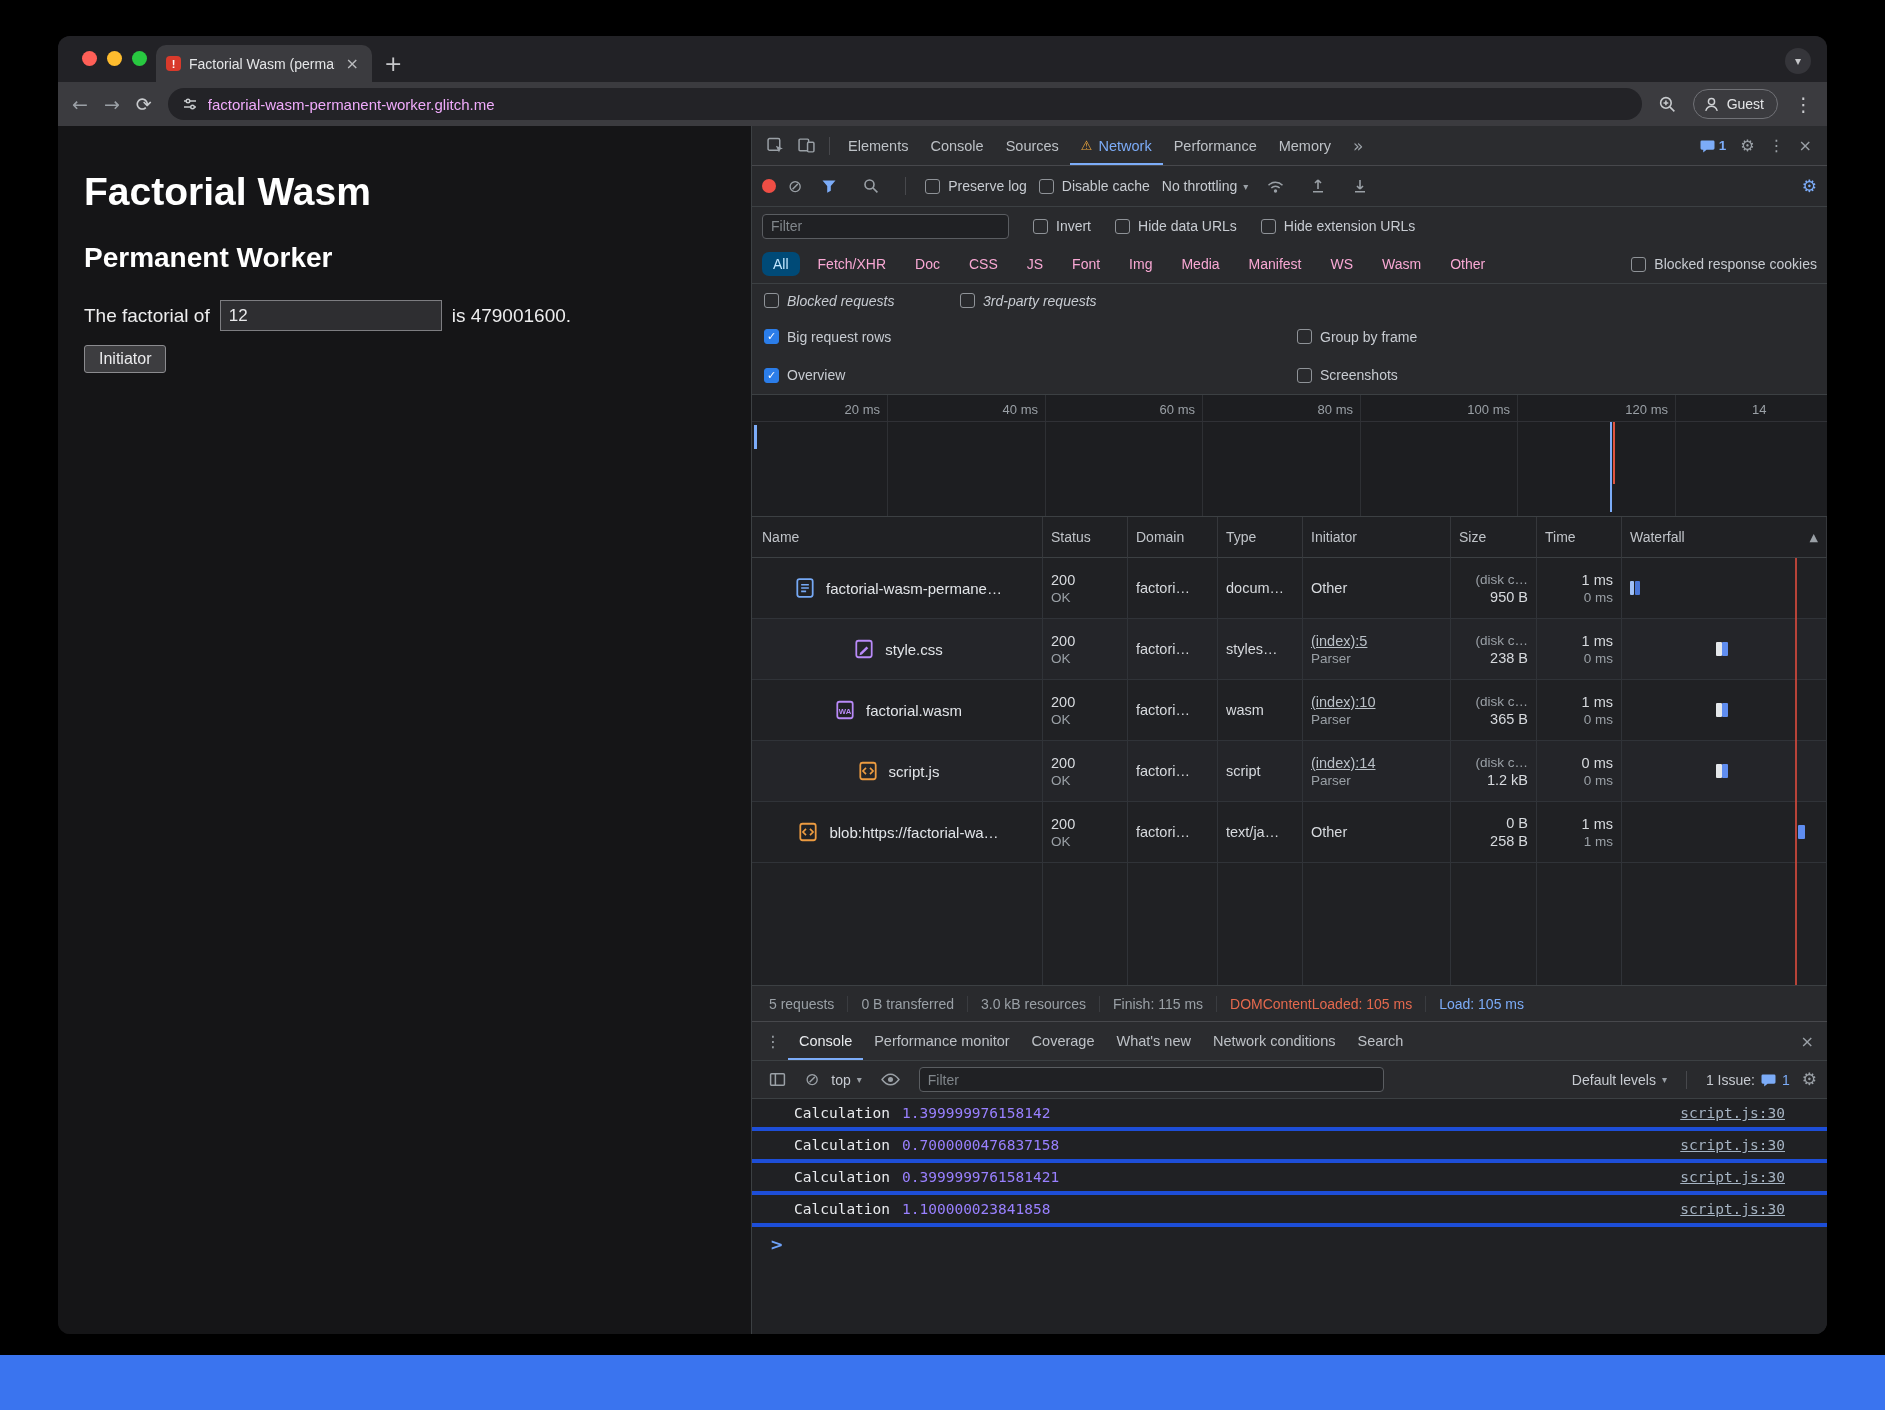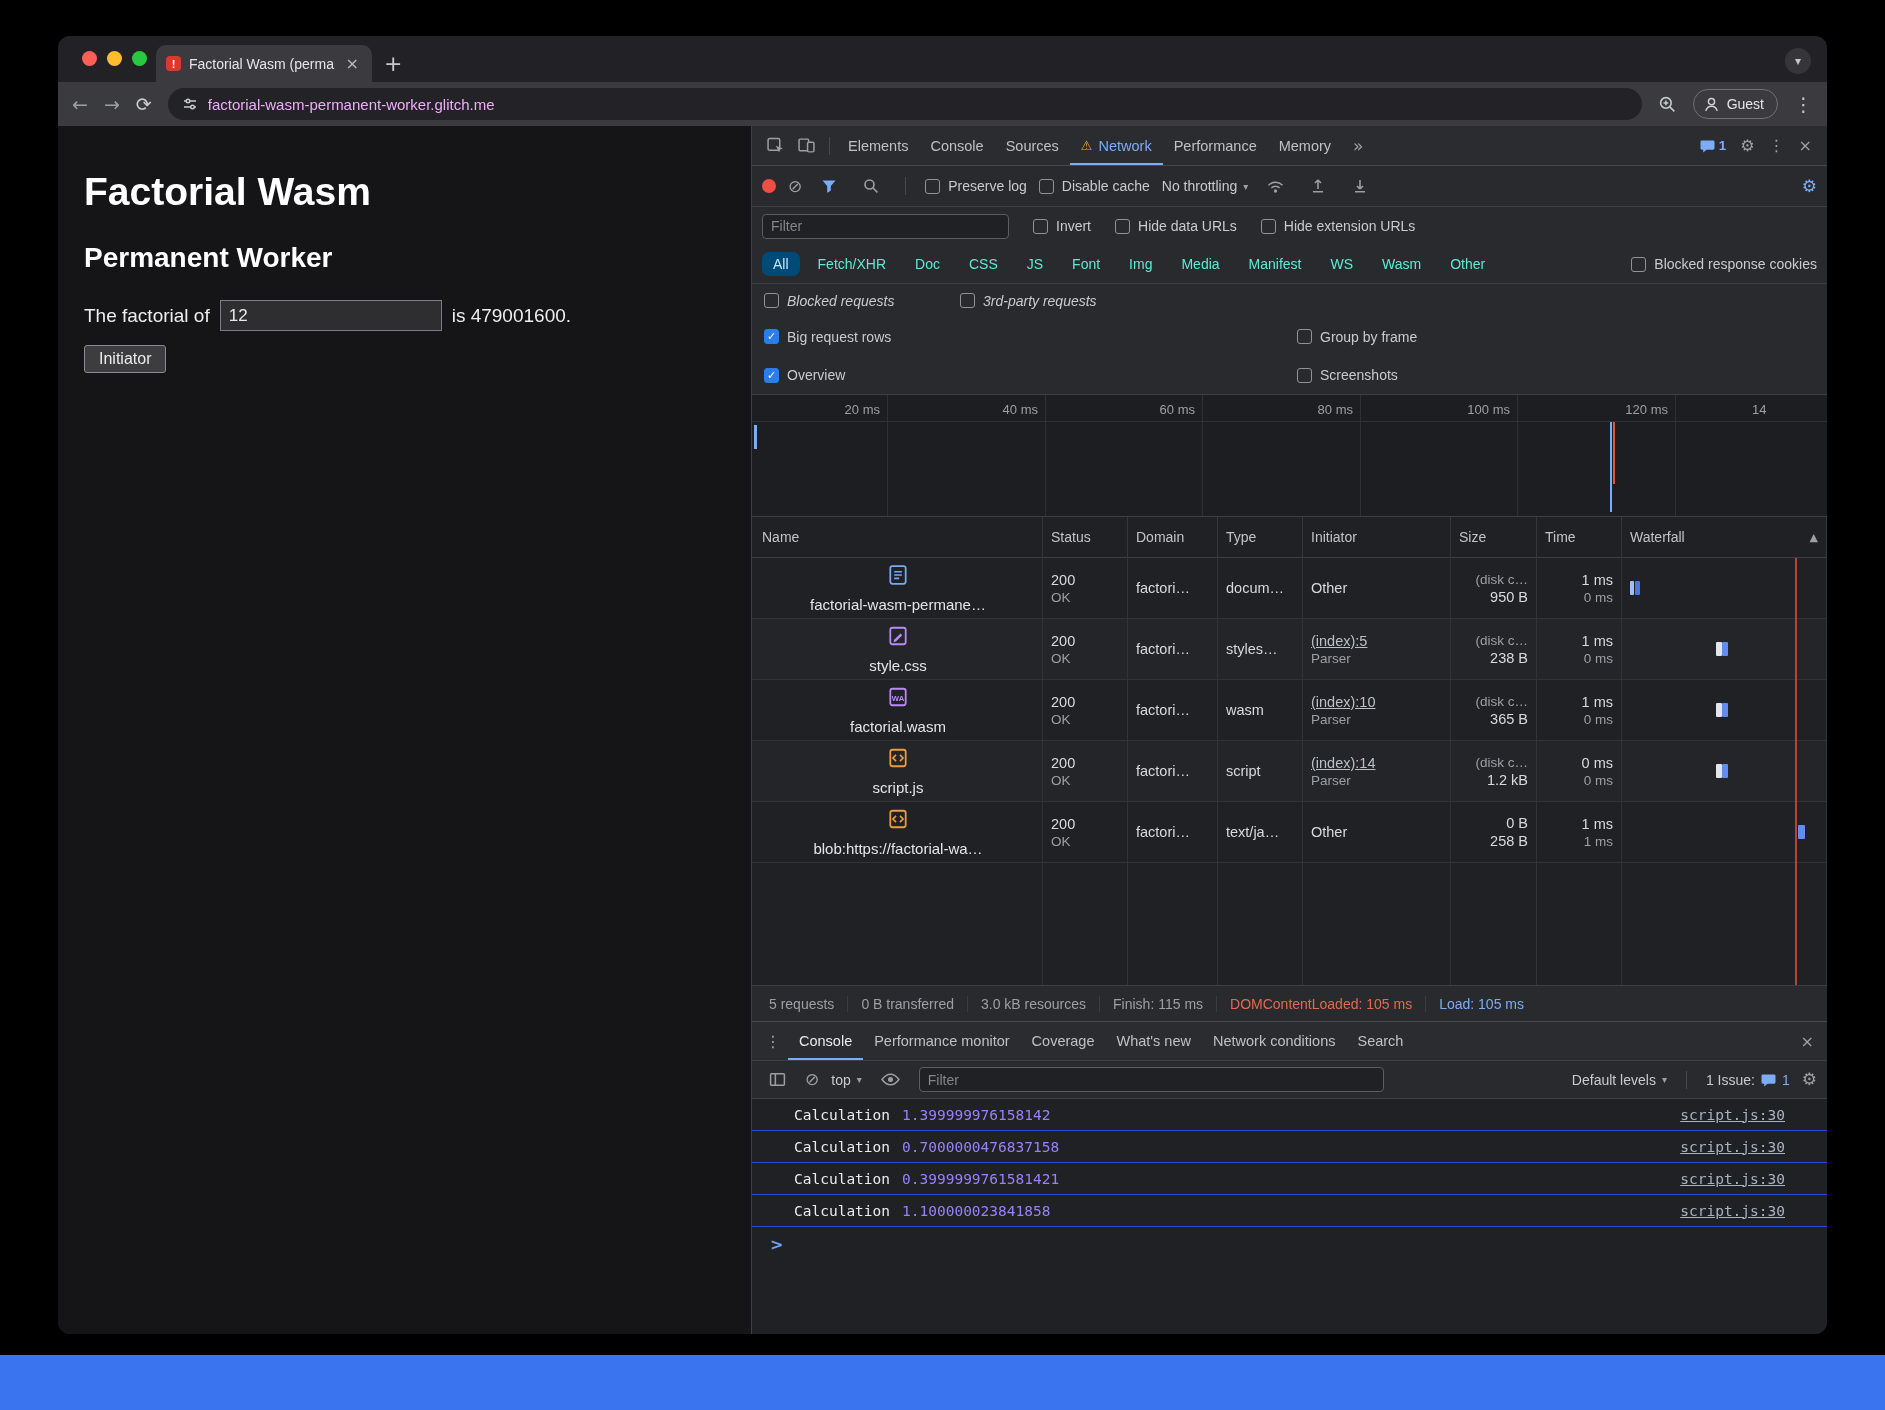--- a/index.html
+++ b/index.html
@@ -92,21 +92,21 @@
   .caret { font-size:10px; color:#9aa0a6; }
 
   .net-filter-row { flex:none; height:38px; background:#292a2d; display:flex; align-items:center;
     padding:0 10px; gap:24px; }
   .dt-input { width:247px; height:25px; background:#202124; border:1px solid #5a5d61; border-radius:4px;
     color:#e8eaed; font-size:14px; padding:0 8px; font-family:"Liberation Sans",sans-serif; }
   .dt-input::placeholder { color:#80868b; }
 
   .chips-row { flex:none; height:39px; background:#292a2d; border-bottom:1px solid #3c4043;
     display:flex; align-items:center; padding:0 10px; gap:7px; }
-  .chip { padding:4px 11px; border-radius:7px; color:#5eead4; font-size:14px; white-space:nowrap; }
+  .chip { padding:4px 11px; border-radius:7px; color:#f9a8d4; font-size:14px; white-space:nowrap; }
   .chip.selected { background:#004a77; color:#c2e7ff; }
 
   .cbrow { flex:none; background:#292a2d; display:flex; align-items:center; padding:0 12px; }
   .cbrow.a { height:33px;font-style:italic; }
   .cbrow.b, .cbrow.c { height:39px; }
   .cbrow.a .cb:first-child { width:196px; }
   .cbrow.b .cb:first-child, .cbrow.c .cb:first-child { width:533px; }
   .cbrow.c { border-bottom:1px solid #3c4043; }
 
   
@@ -122,21 +122,21 @@
 
   
   .net-table { position:relative; flex:none; }
   .row8 { display:grid; grid-template-columns:291px 85px 90px 85px 148px 86px 85px 1fr; }
   .th { height:41px; display:flex; align-items:center; padding:0 8px; font-size:14px; color:#c0c4c9;
     border-right:1px solid #35373b; border-bottom:1px solid #3c4043; background:#202124; gap:4px; }
   .td { display:flex; flex-direction:column; justify-content:center; gap:2px; padding:0 8px;
     border-right:1px solid #303338; overflow:hidden; }
   .trow { height:61px; border-bottom:1px solid #303338; }
   .trow:nth-child(odd) { background:#242529; }
-  .c-name { flex-direction:column; align-items:center; gap:10px; padding-left:10px; }
+  .c-name { flex-direction:row; align-items:center; gap:10px; padding-left:10px; }
   .ricon { flex:none; display:flex; }
   .rname { font-size:15px; color:#e2e5e9; white-space:nowrap; overflow:hidden; }
   .l1 { font-size:14.5px; color:#d7dade; white-space:nowrap; }
   .l2 { font-size:13.5px; color:#9aa0a6; white-space:nowrap; }
   .l1:empty, .l2:empty { display:none; }
   .c-size, .c-time { align-items:flex-end; }
   .link { text-decoration:underline; color:#b9c0c7; }
   .c-wf { position:relative; }
   .bar { position:absolute; top:50%; margin-top:-7px; height:14px; border-radius:1px; }
   .bar.lb { background:#9fc0f7; } .bar.db { background:#4a77d8; }
@@ -157,21 +157,21 @@
   .drawer { flex:1; min-height:0; display:flex; flex-direction:column; border-top:1px solid #47484c; }
   .drawer-tabs { flex:none; height:39px; background:#2b2c2f; border-bottom:1px solid #3c4043;
     display:flex; align-items:center; padding:0 6px; }
   .drawer-tabs .dtab { font-size:14.5px; }
   .drawer-tabs .dtab.selected { color:#e8eaed; box-shadow:inset 0 -2px 0 #7cacf8; }
   .drawer-toolbar { flex:none; height:38px; background:#292a2d; border-bottom:1px solid #3c4043;
     display:flex; align-items:center; padding:0 10px; gap:12px; }
   .drawer-filter { width:465px; }
   .console { flex:1; background:#202124; overflow:hidden; display:flex; flex-direction:column; }
   .msg { flex:none; display:flex; align-items:center; height:32px; padding:0 42px 0 42px;
-    border-bottom:1px solid #1d4ed8; font-family:"DejaVu Sans Mono", monospace; font-size:14.5px; }
+    border-bottom:4px solid #1d4ed8; font-family:"DejaVu Sans Mono", monospace; font-size:14.5px; }
   .msg-label { color:#e8eaed; }
   .msg-value { color:#9980ff; margin-left:12px; }
   .msg-source { margin-left:auto; color:#a5b3c2; text-decoration:underline; }
   .prompt { flex:none; padding:8px 0 0 18px; color:#6ea2f8; font-family:"DejaVu Sans Mono", monospace;
     font-size:16px; font-weight:bold; }
 </style>
 </head>
 <body>
 
 <div class="window">

